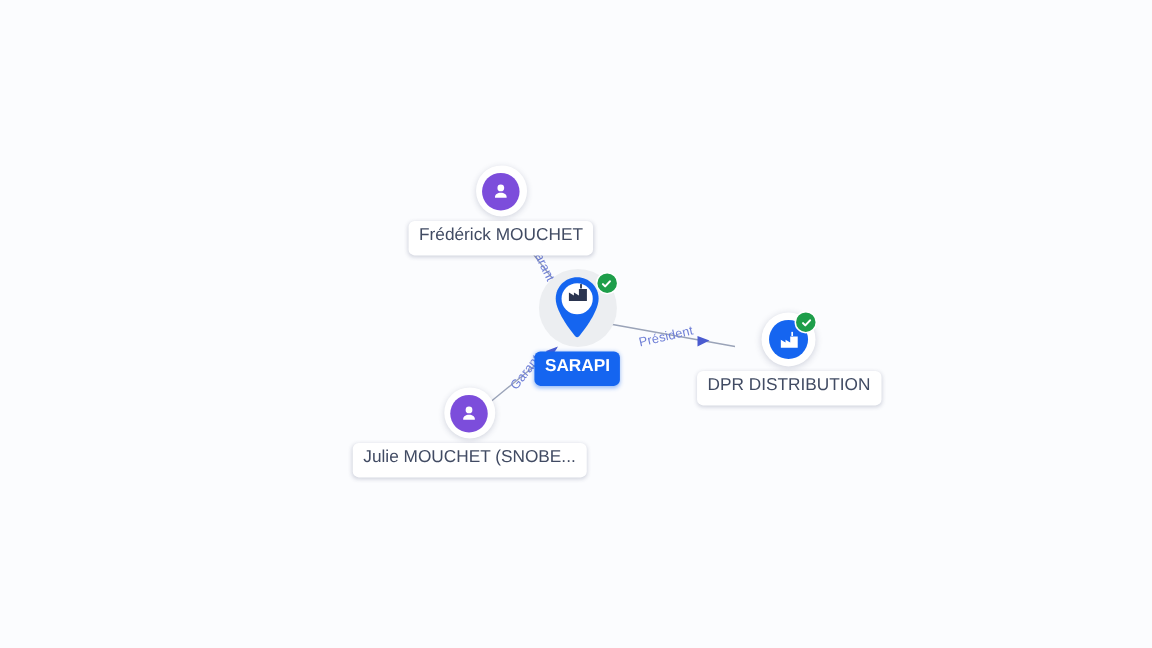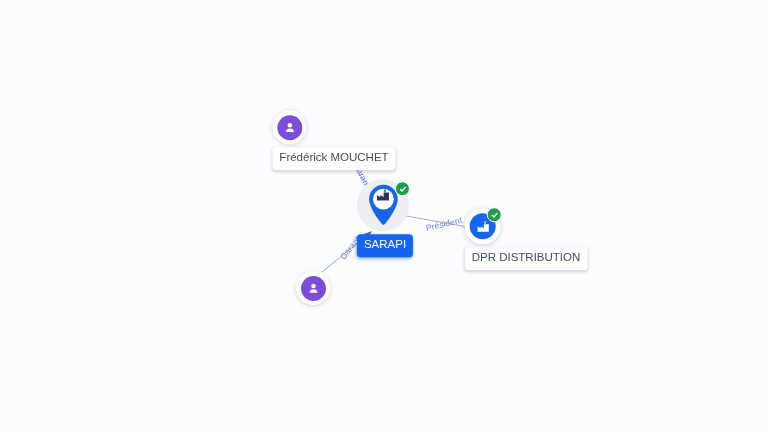--- a/index.html
+++ b/index.html
@@ -26,21 +26,21 @@
     height: 432px;
     pointer-events: none;
   }
 
   
   .node {
     position: absolute;
     transform: translate(-50%, -50%);
     display: flex;
     flex-direction: column;
-    align-items: flex-start;
+    align-items: center;
   }
 
   
   .person-ring {
     width: 34px;
     height: 34px;
     border-radius: 50%;
     background: #ffffff;
     box-shadow: 0 1px 4px rgba(40,50,90,0.20);
     display: flex;
@@ -134,21 +134,21 @@
     font-size: 11.5px;
     line-height: 1;
     padding: 5px 7px 6px 7px;
     border-radius: 4px;
     box-shadow: 0 1px 3px rgba(40,50,90,0.22);
     white-space: nowrap;
   }
   .label-selected {
     background: #1565f0;
     color: #ffffff;
-    font-weight: 400;
+    font-weight: 700;
     box-shadow: 0 1px 3px rgba(21,101,240,0.45);
   }
 
   
   .edge-label {
     position: absolute;
     font-size: 8.5px;
     color: #6f7fd6;
     white-space: nowrap;
     transform-origin: 50% 50%;
@@ -235,15 +235,16 @@
 
   <div class="node" style="left:313px; top:288px;">
     <div class="person-ring">
       <div class="person-disc">
         <svg width="15" height="15" viewBox="0 0 24 24" fill="#ffffff">
           <circle cx="12" cy="8" r="3.6"></circle>
           <path d="M12 13.2c-3.6 0-6.2 2.1-6.2 4.3v1.1h12.4v-1.1c0-2.2-2.6-4.3-6.2-4.3z"></path>
         </svg>
       </div>
     </div>
+    <div class="label">Julie MOUCHET (SNOBE...</div>
   </div>
 
 </div>
 
 </body></html>

